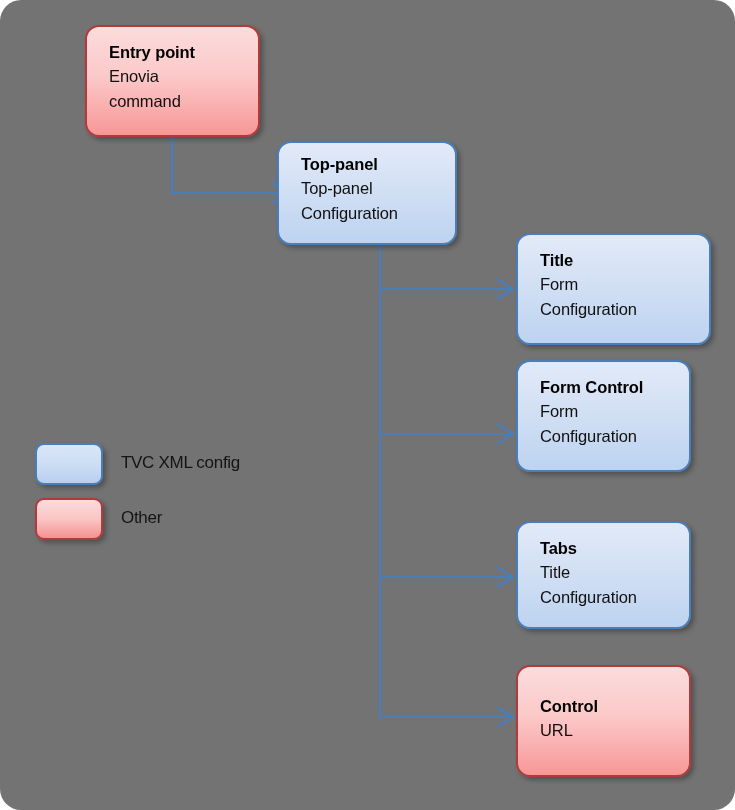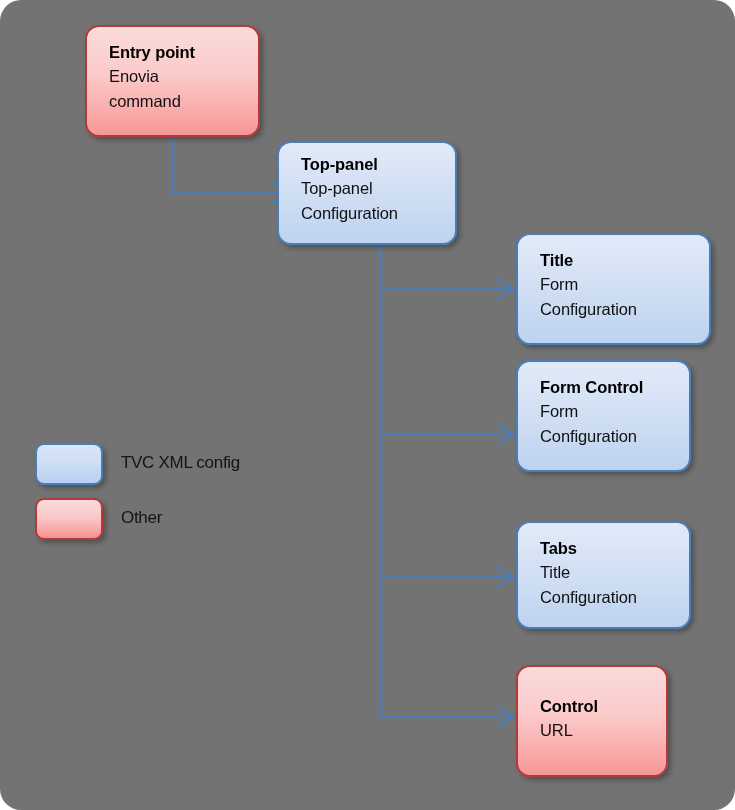--- a/index.html
+++ b/index.html
@@ -148,21 +148,21 @@
     <div class="line">Form</div>
     <div class="line">Configuration</div>
   </div>
 
   <div class="node blue" style="left:516px; top:521px; width:175px; height:108px;">
     <div class="title">Tabs</div>
     <div class="line">Title</div>
     <div class="line">Configuration</div>
   </div>
 
-  <div class="node red" style="left:516px; top:665px; width:152px; height:112px; padding-top:28px;">
+  <div class="node red" style="left:516px; top:665px; width:175px; height:112px; padding-top:28px;">
     <div class="title">Control</div>
     <div class="line">URL</div>
   </div>
 
   <div class="legend-swatch blue" style="left:35px; top:443px;"></div>
   <div class="legend-label" style="left:121px; top:453px;">TVC XML config</div>
 
   <div class="legend-swatch red" style="left:35px; top:498px;"></div>
   <div class="legend-label" style="left:121px; top:508px;">Other</div>
 

